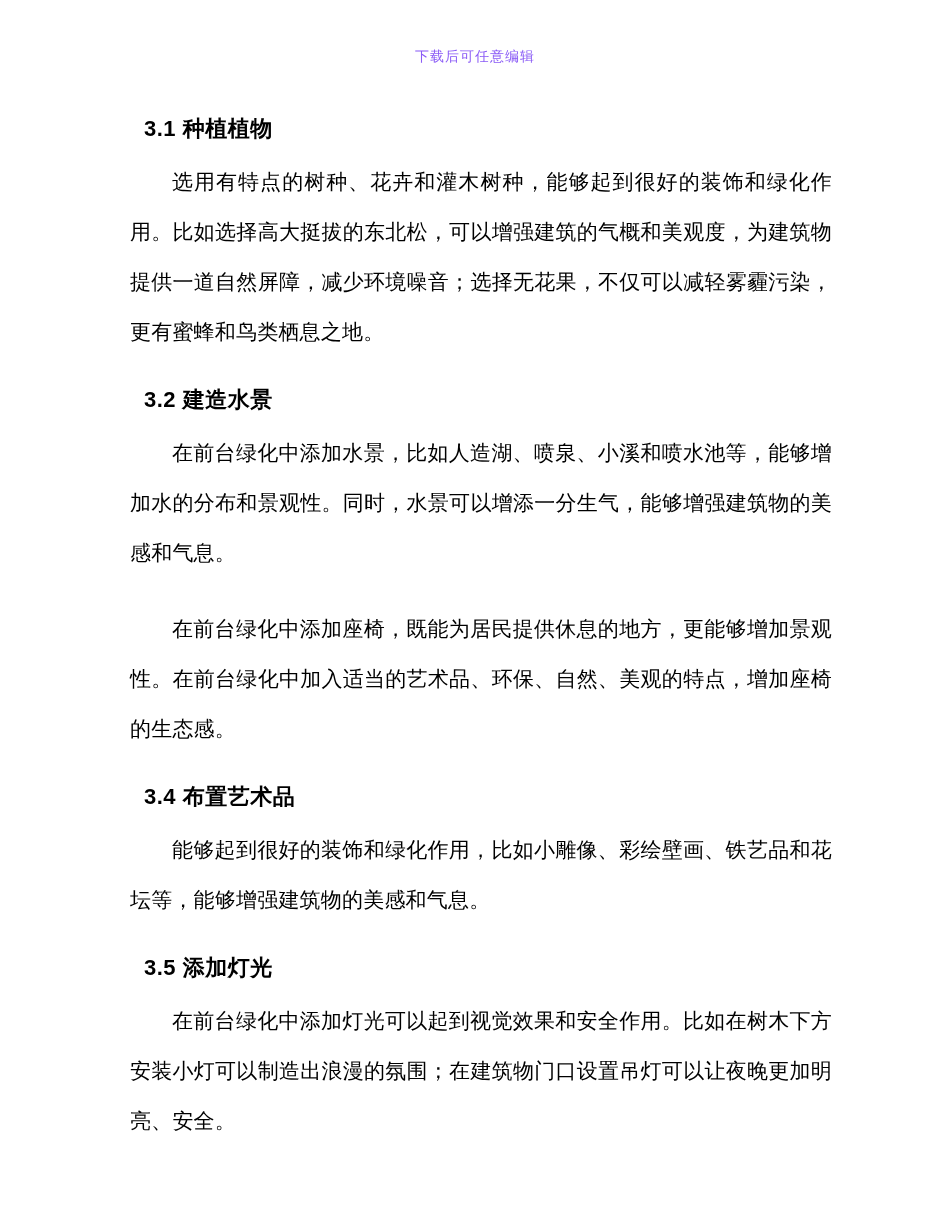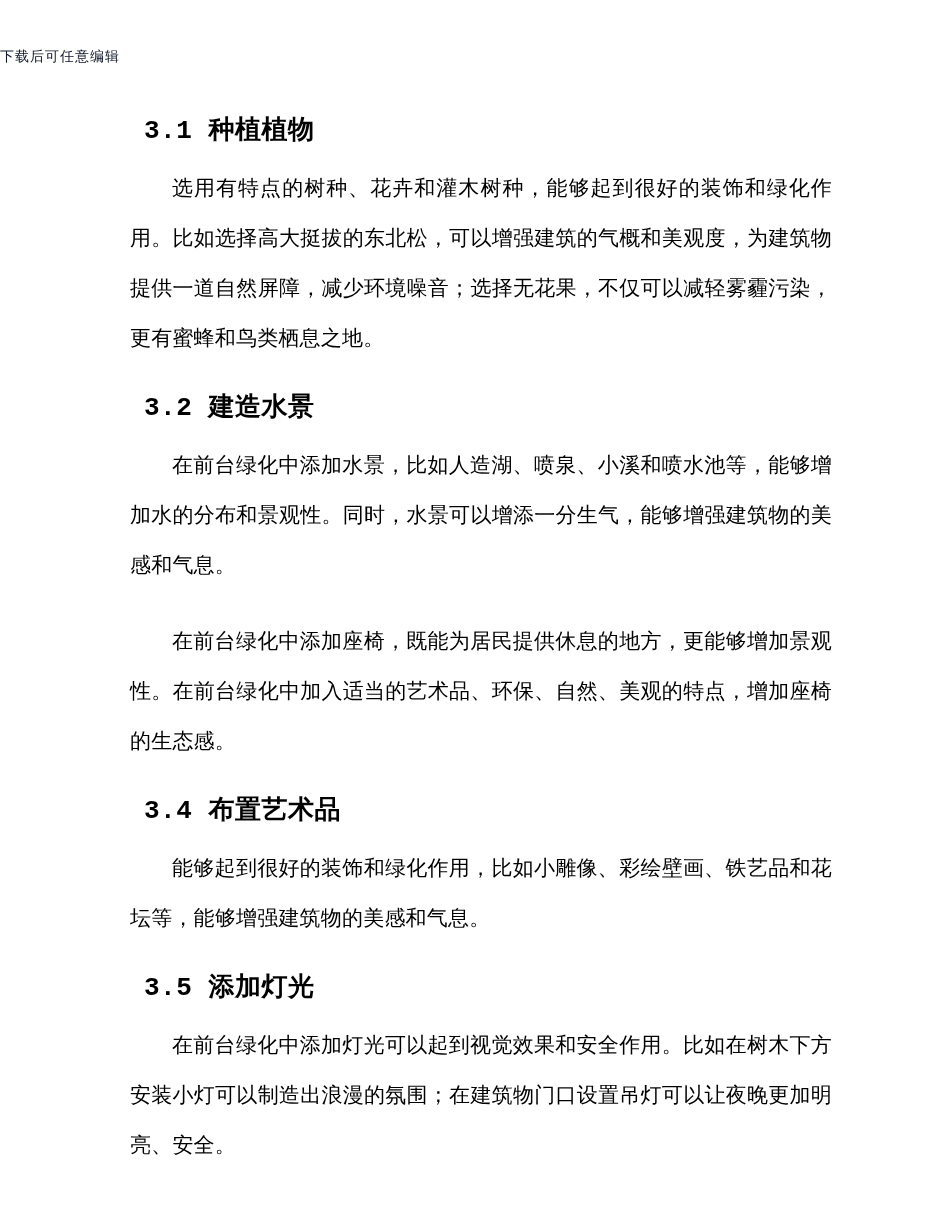--- a/index.html
+++ b/index.html
@@ -16,40 +16,40 @@
     overflow: hidden;
   }
   .page {
     width: 950px;
     height: 1230px;
     box-sizing: border-box;
     padding: 0;
     position: relative;
   }
   .header-note {
-    text-align: left;
+    text-align: center;
     font-size: 14px;
-    color: #0f172a;
+    color: #8b5cf6;
     letter-spacing: 1px;
     margin-top: 48px;
     font-family: "DejaVu Sans", sans-serif;
   }
   .content {
     margin: 0 auto;
     width: 714px;
     padding-top: 46px;
   }
   h2.heading {
-    font-size: 26px;
+    font-size: 22px;
     font-weight: bold;
     margin: 12px 0 0 26px;
     padding: 0;
     line-height: 1.5;
     letter-spacing: 0.5px;
-    font-family: Liberation Mono, monospace;
+    font-family: Liberation Sans, sans-serif;
   }
   p.para {
     font-size: 21px;
     line-height: 50px;
     margin: 12px 0 0 12px;
     padding: 0;
     text-align: justify;
     text-justify: inter-ideograph;
     text-indent: 2em;
     letter-spacing: 0.2px;

